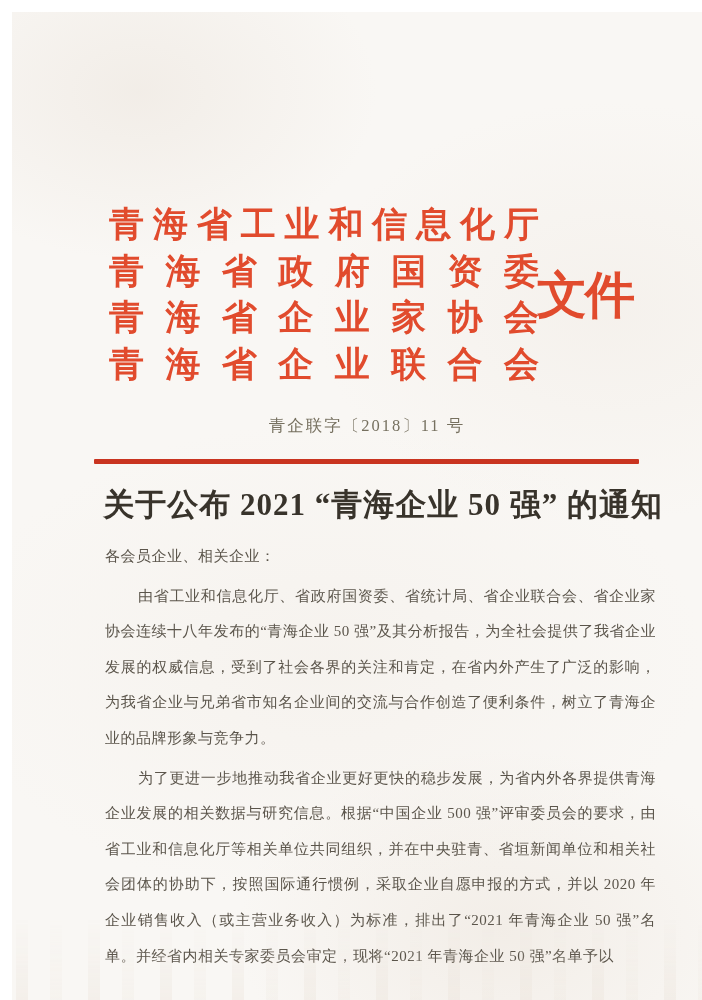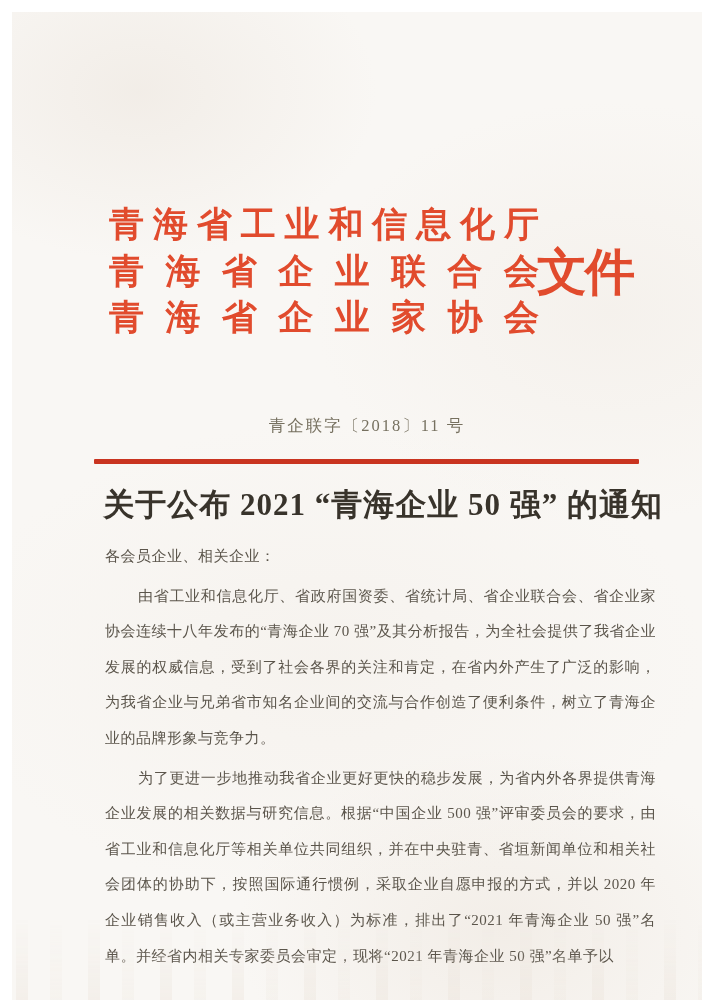--- a/index.html
+++ b/index.html
@@ -115,33 +115,34 @@
   .para { text-indent: 2.2em; }
 </style>
 </head>
 <body>
 
 <div class="paper">
 
   <div class="header-row">
     <div class="org-lines">
       <div class="org-line">青海省工业和信息化厅</div>
+      <div class="org-line">青海省政府国资委</div>
+      <div class="org-line">青海省企业家协会</div>
       <div class="org-line">青海省企业联合会</div>
-      <div class="org-line">青海省企业家协会</div>
     </div>
     <div class="doc-type">文件</div>
   </div>
 
   <div class="doc-number">青企联字〔2018〕11 号</div>
 
   <div class="red-rule"></div>
 
   <div class="doc-title">关于公布 2021 “青海企业 50 强” 的通知</div>
 
   <div class="body-block">
     <div class="salutation">各会员企业、相关企业：</div>
-    <div class="para">由省工业和信息化厅、省政府国资委、省统计局、省企业联合会、省企业家协会连续十八年发布的“青海企业 70 强”及其分析报告，为全社会提供了我省企业发展的权威信息，受到了社会各界的关注和肯定，在省内外产生了广泛的影响，为我省企业与兄弟省市知名企业间的交流与合作创造了便利条件，树立了青海企业的品牌形象与竞争力。</div>
+    <div class="para">由省工业和信息化厅、省政府国资委、省统计局、省企业联合会、省企业家协会连续十八年发布的“青海企业 50 强”及其分析报告，为全社会提供了我省企业发展的权威信息，受到了社会各界的关注和肯定，在省内外产生了广泛的影响，为我省企业与兄弟省市知名企业间的交流与合作创造了便利条件，树立了青海企业的品牌形象与竞争力。</div>
     <div class="para">为了更进一步地推动我省企业更好更快的稳步发展，为省内外各界提供青海企业发展的相关数据与研究信息。根据“中国企业 500 强”评审委员会的要求，由省工业和信息化厅等相关单位共同组织，并在中央驻青、省垣新闻单位和相关社会团体的协助下，按照国际通行惯例，采取企业自愿申报的方式，并以 2020 年企业销售收入（或主营业务收入）为标准，排出了“2021 年青海企业 50 强”名单。并经省内相关专家委员会审定，现将“2021 年青海企业 50 强”名单予以</div>
   </div>
 
   <div class="scan-streaks"></div>
 
 </div>
 
 </body></html>

